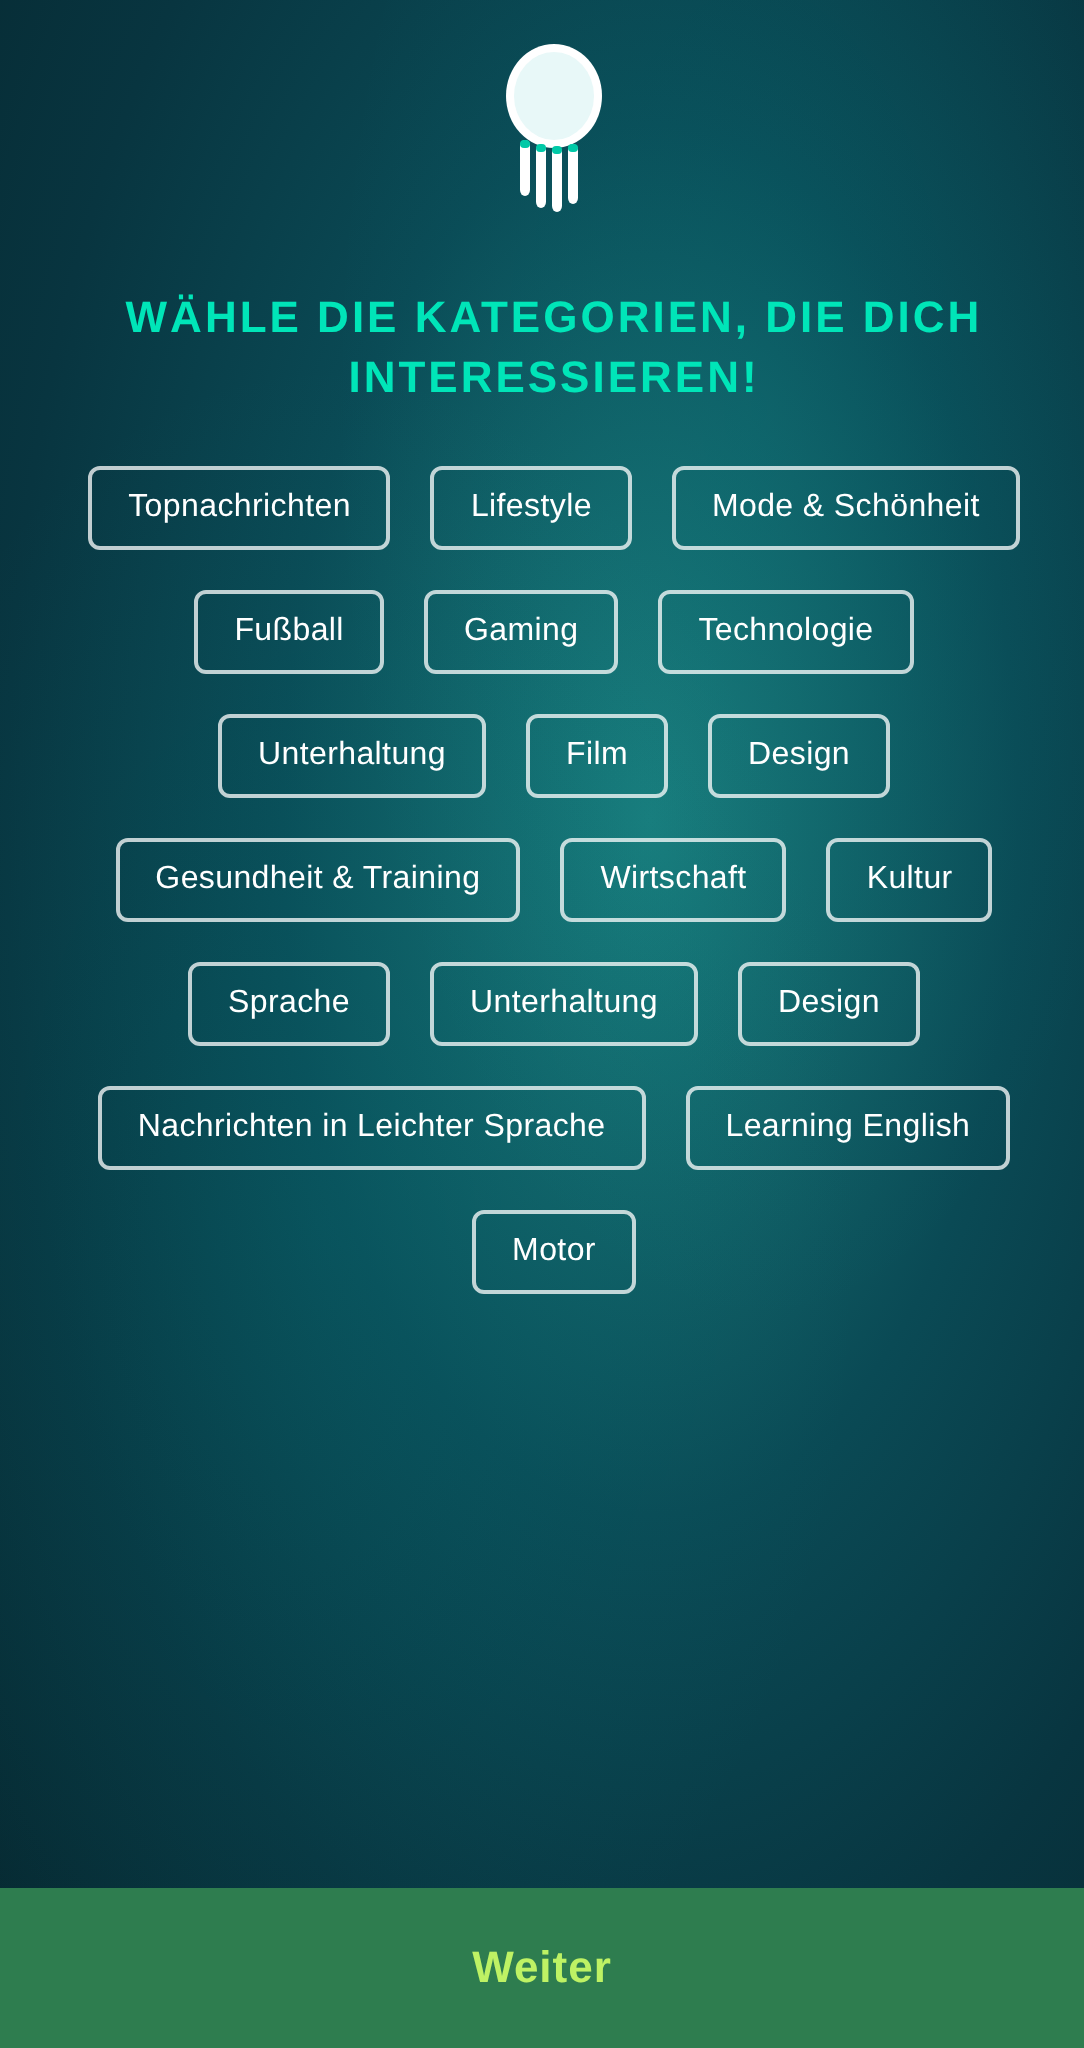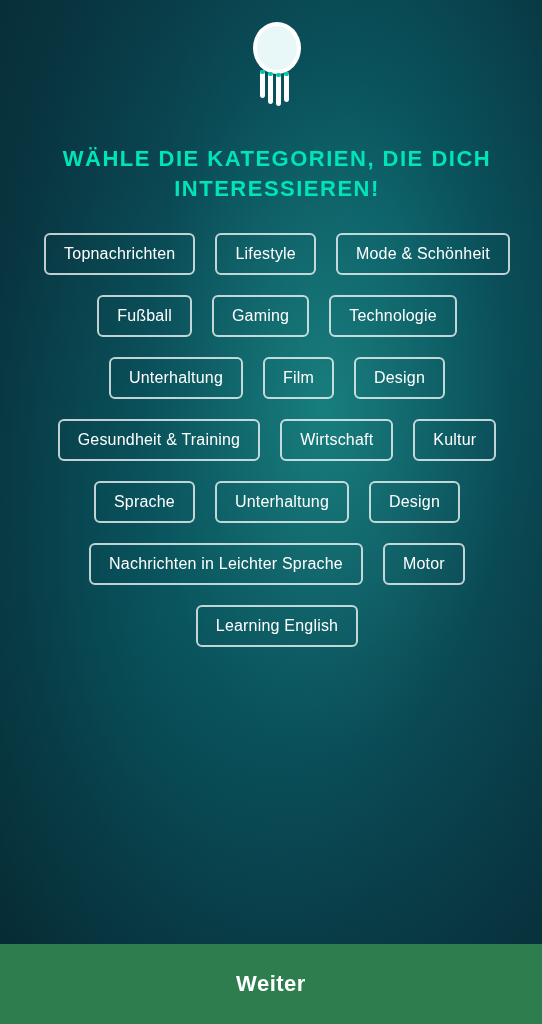--- a/index.html
+++ b/index.html
@@ -102,21 +102,21 @@
       align-items: center;
       justify-content: center;
       height: 80px;
       margin-top: auto;
       flex-shrink: 0;
     }
 
     .footer-btn {
       background: none;
       border: none;
-      color: #ffffff;
+      color: #bef264;
       font-size: 22px;
       font-weight: 700;
       cursor: pointer;
       letter-spacing: 0.5px;
     }
   </style>
 </head>
 <body>
 
 <div class="bg"></div>
@@ -154,20 +154,20 @@
       <button class="category-btn">Unterhaltung</button>
       <button class="category-btn">Film</button>
       <button class="category-btn">Design</button>
       <button class="category-btn">Gesundheit &amp; Training</button>
       <button class="category-btn">Wirtschaft</button>
       <button class="category-btn">Kultur</button>
       <button class="category-btn">Sprache</button>
       <button class="category-btn">Unterhaltung</button>
       <button class="category-btn">Design</button>
       <button class="category-btn">Nachrichten in Leichter Sprache</button>
+      <button class="category-btn">Learning English</button>
       <button class="category-btn">Motor</button>
-      <button class="category-btn">Learning English</button>
     </div>
 </div>
 
 <footer class="footer">
   <button class="footer-btn">Weiter</button>
 </footer>
 
 </body></html>

